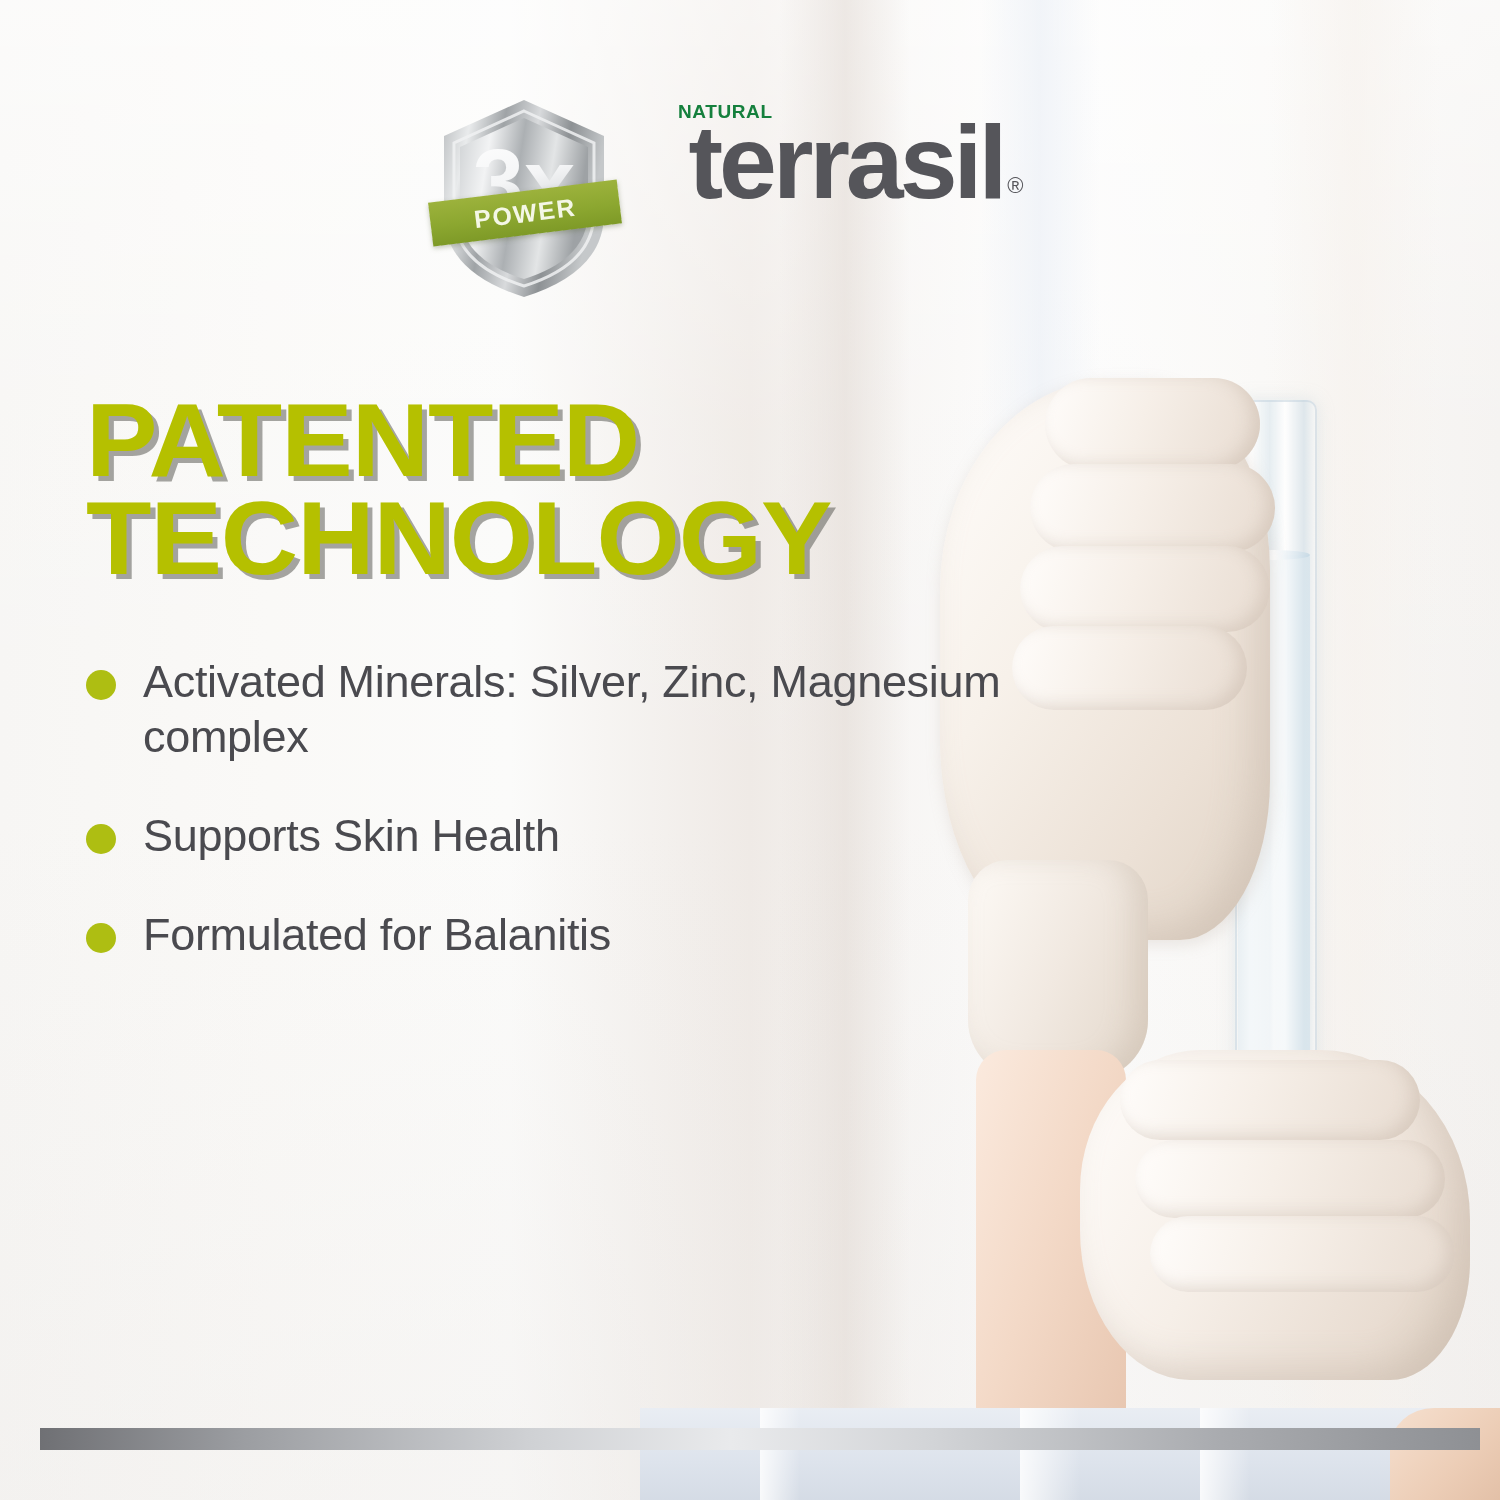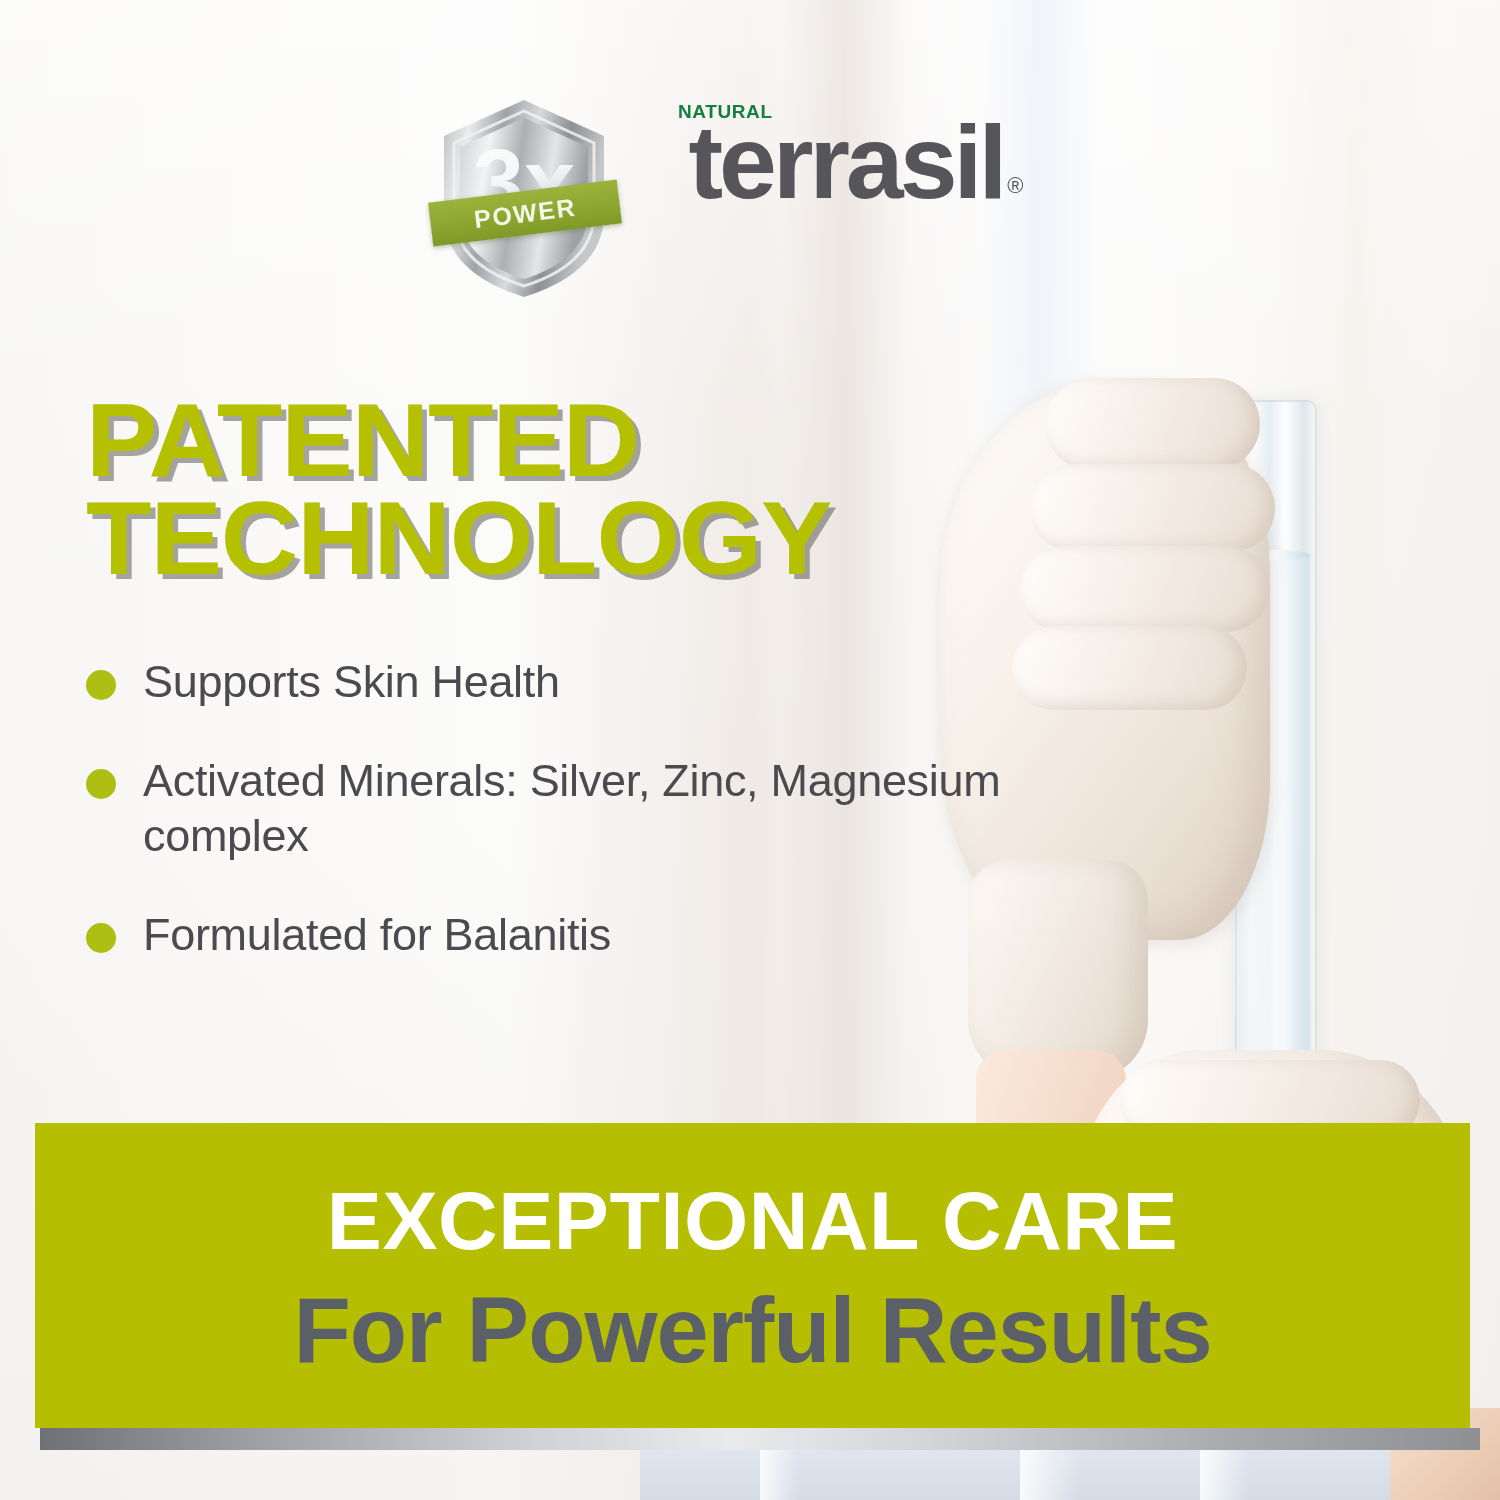--- a/index.html
+++ b/index.html
@@ -183,31 +183,27 @@
   </div>
 
   <div class="headline">
     <div>PATENTED</div>
     <div>TECHNOLOGY</div>
   </div>
 
   <div class="bullets">
     <div class="bullet">
       <span class="dot"></span>
-      <span class="btext">Supports Skin Health</span>
+      <span class="btext">Activated Minerals: Silver, Zinc, Magnesium complex</span>
     </div>
     <div class="bullet">
       <span class="dot"></span>
-      <span class="btext">Activated Minerals: Silver, Zinc, Magnesium complex</span>
+      <span class="btext">Supports Skin Health</span>
     </div>
     <div class="bullet">
       <span class="dot"></span>
       <span class="btext">Formulated for Balanitis</span>
     </div>
   </div>
 
-  <div class="banner">
-    <div class="banner-line1">EXCEPTIONAL CARE</div>
-    <div class="banner-line2">For Powerful Results</div>
-  </div>
   <div class="silverbar"></div>
 
 </div>
 
 </body></html>

